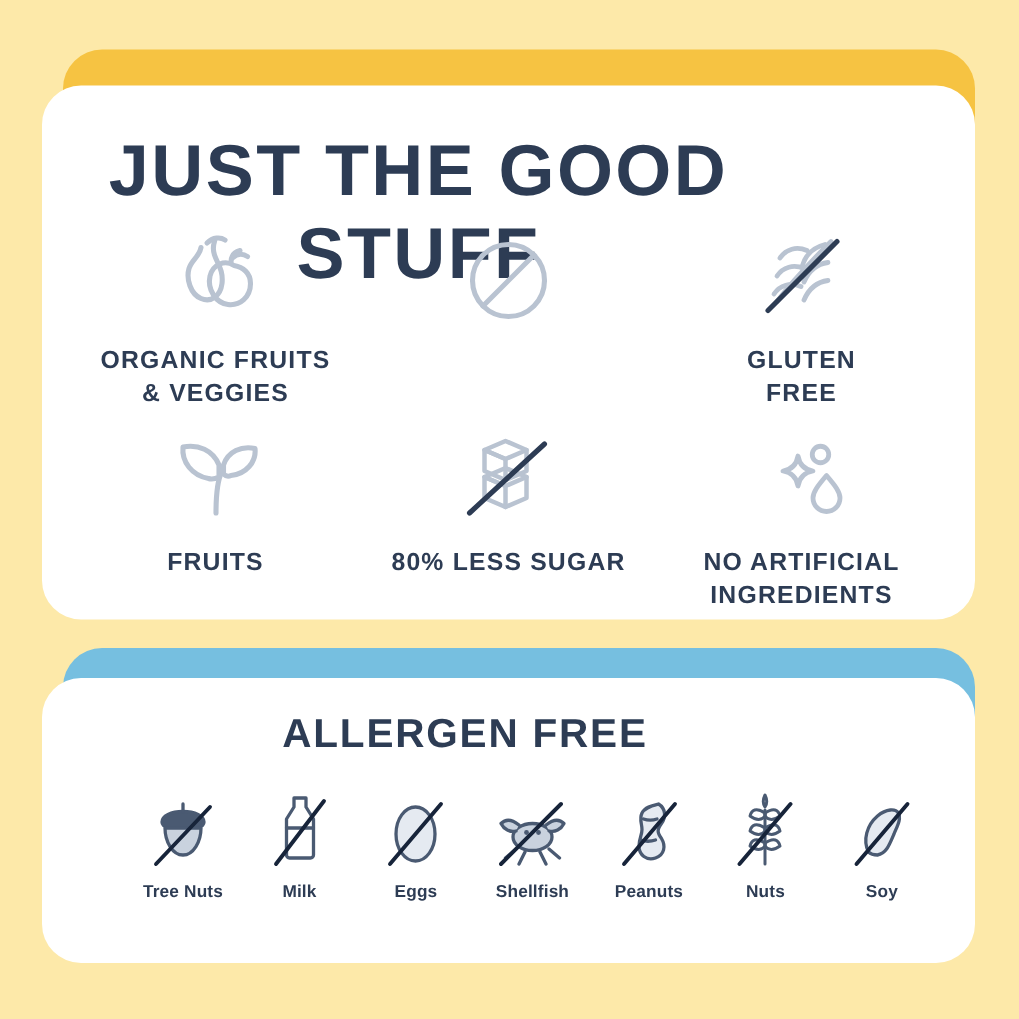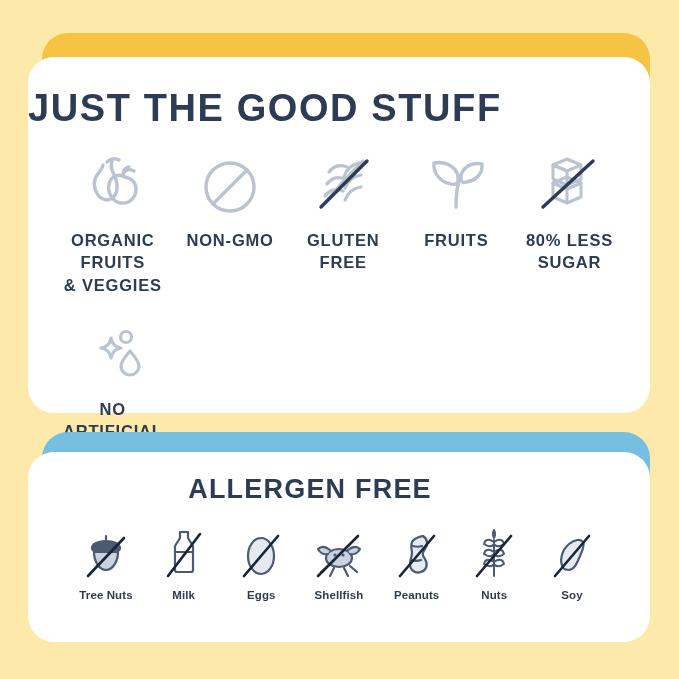--- a/index.html
+++ b/index.html
@@ -44,35 +44,36 @@
     width: 622px;
     height: 356px;
     background: #ffffff;
     border-radius: 26px;
   }
   .panel1-title {
     position: absolute;
     left: 0;
     top: 54px;
     width: 502px;
-    text-align: left;
-    font-size: 38px;
+    text-align: center;
+    font-size: 48px;
     font-weight: bold;
     letter-spacing: 1.6px;
     color: #2d3c54;
   }
 
   .grid {
     position: absolute;
     left: 24px;
     top: 118px;
     width: 574px;
     display: grid;
-    grid-template-columns: repeat(5, 1fr);
+    grid-template-columns: repeat(3, 1fr);
     grid-row-gap: 24px;
+    gap: 12px;
   }
   .feature {
     display: flex;
     flex-direction: column;
     align-items: center;
   }
   .feature-icon {
     height: 66px;
     display: flex;
     align-items: flex-end;
@@ -121,21 +122,21 @@
     top: 42px;
     width: 564px;
     text-align: center;
     font-size: 27px;
     font-weight: bold;
     letter-spacing: 1.2px;
     color: #2d3c54;
   }
   .allergen-row {
     position: absolute;
-    left: 45px;
+    left: 61px;
     top: 92px;
     width: 532px;
     display: flex;
     justify-content: space-between;
     align-items: flex-start;
   }
   .allergen {
     width: 66px;
     display: flex;
     flex-direction: column;
@@ -191,21 +192,20 @@
 
       <div class="feature">
         <div class="feature-icon">
           <svg width="70" height="66" viewBox="0 0 70 66">
             <g fill="none" stroke="#b9c3d1" stroke-width="3.4" stroke-linecap="round">
               <circle cx="35" cy="36" r="24"></circle>
               <line x1="18" y1="53" x2="52" y2="19"></line>
             </g>
           </svg>
         </div>
-        <div class="feature-label">NON-GMO</div>
       </div>
 
       <div class="feature">
         <div class="feature-icon">
           <svg width="84" height="66" viewBox="0 0 84 66">
             <g fill="none" stroke="#b9c3d1" stroke-width="3.2" stroke-linecap="round" stroke-linejoin="round">
               <path d="M58 12c-8 2-13 7-15 14"></path>
               <path d="M60 24c-8 1-13 6-16 13"></path>
               <path d="M60 36c-8 1-13 6-16 13"></path>
               <path d="M46 16c-7-3-14-1-18 5"></path>

